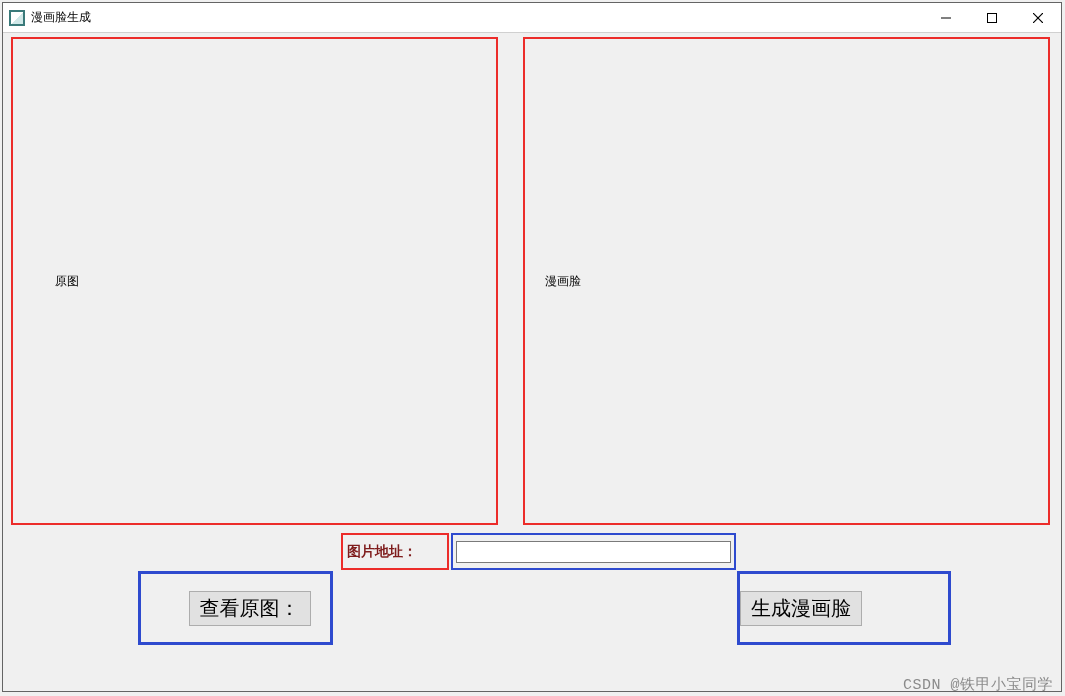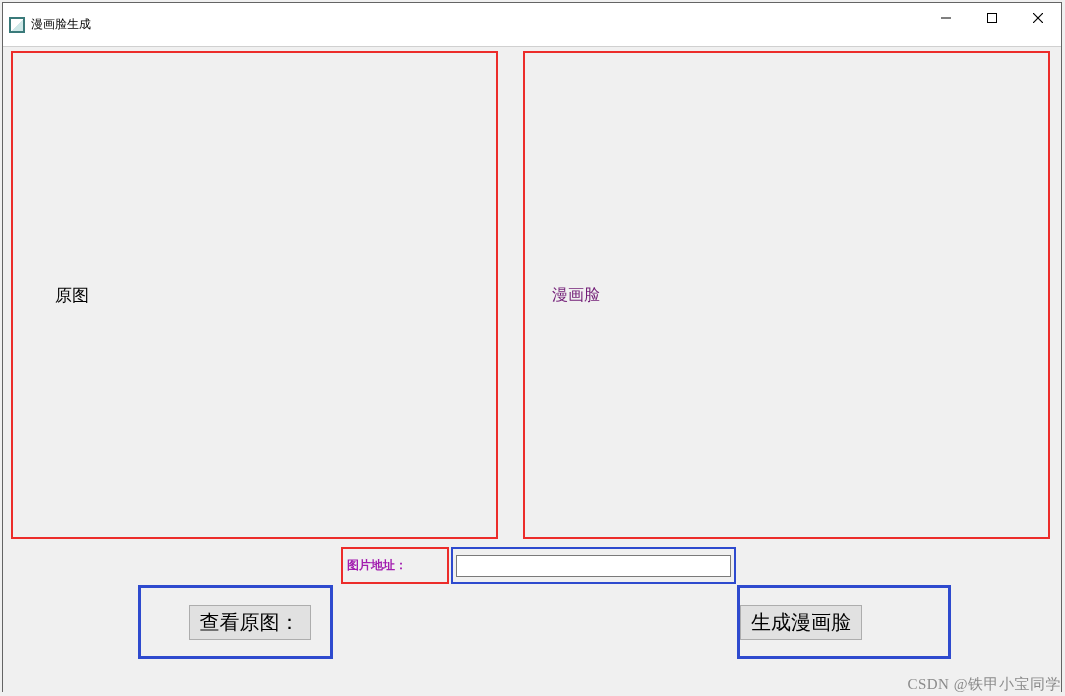--- a/index.html
+++ b/index.html
@@ -18,21 +18,21 @@
     .window {
       position: absolute;
       left: 2px;
       top: 2px;
       width: 1060px;
       height: 690px;
       background: #f0f0f0;
       border: 1px solid #646464;
     }
     .titlebar {
-      height: 44px;
+      height: 30px;
       background: #ffffff;
       border-bottom: 1px solid #d0d0d0;
       display: flex;
       align-items: center;
       padding-left: 6px;
     }
     .app-icon {
       width: 16px;
       height: 16px;
       border: 2px solid #3a7a7a;
@@ -69,51 +69,51 @@
     .panel-left {
       position: absolute;
       left: 8px;
       top: 4px;
       width: 487px;
       height: 488px;
       border: 2px solid #ec2c2a;
       display: flex;
       align-items: center;
       padding-left: 42px;
-      font-size: 17px;
+      font-size: 12px;
       color: #000;
     }
     .panel-right {
       position: absolute;
       left: 520px;
       top: 4px;
       width: 527px;
       height: 488px;
       border: 2px solid #ec2c2a;
       display: flex;
       align-items: center;
-      padding-left: 27px;
-      font-size: 16px;
-      color: #701a75;
+      padding-left: 20px;
+      font-size: 12px;
+      color: #000000;
     }
     .addr-label-box {
       position: absolute;
       left: 338px;
       top: 500px;
       width: 108px;
       height: 37px;
       border: 2px solid #ec2c2a;
       display: flex;
       align-items: center;
       padding-left: 4px;
     }
     .addr-label-text {
-      font-size: 12px;
+      font-size: 14px;
       font-weight: bold;
-      color: #a21caf;
+      color: #7f1d1d;
       font-family: "SimSun", serif;
     }
     .addr-input-box {
       position: absolute;
       left: 448px;
       top: 500px;
       width: 285px;
       height: 37px;
       border: 2px solid #2e4ace;
       display: flex;
@@ -155,25 +155,25 @@
       background: #e1e1e1;
       border: 1px solid #adadad;
       font-size: 20px;
       font-family: "SimSun", serif;
       padding: 3px 10px;
       color: #000;
       cursor: pointer;
     }
     .watermark {
       position: absolute;
-      right: 4px;
+      right: 12px;
       bottom: 2px;
       font-size: 15px;
       color: rgba(120,120,120,0.85);
-      font-family: Liberation Serif, serif;
+      font-family: Liberation Mono, monospace;
       letter-spacing: 0.5px;
     }
   </style>
 </head>
 <body>
 
 <div class="window">
   <div class="titlebar">
     <div class="app-icon"></div>
     <div class="title-text">漫画脸生成</div>

